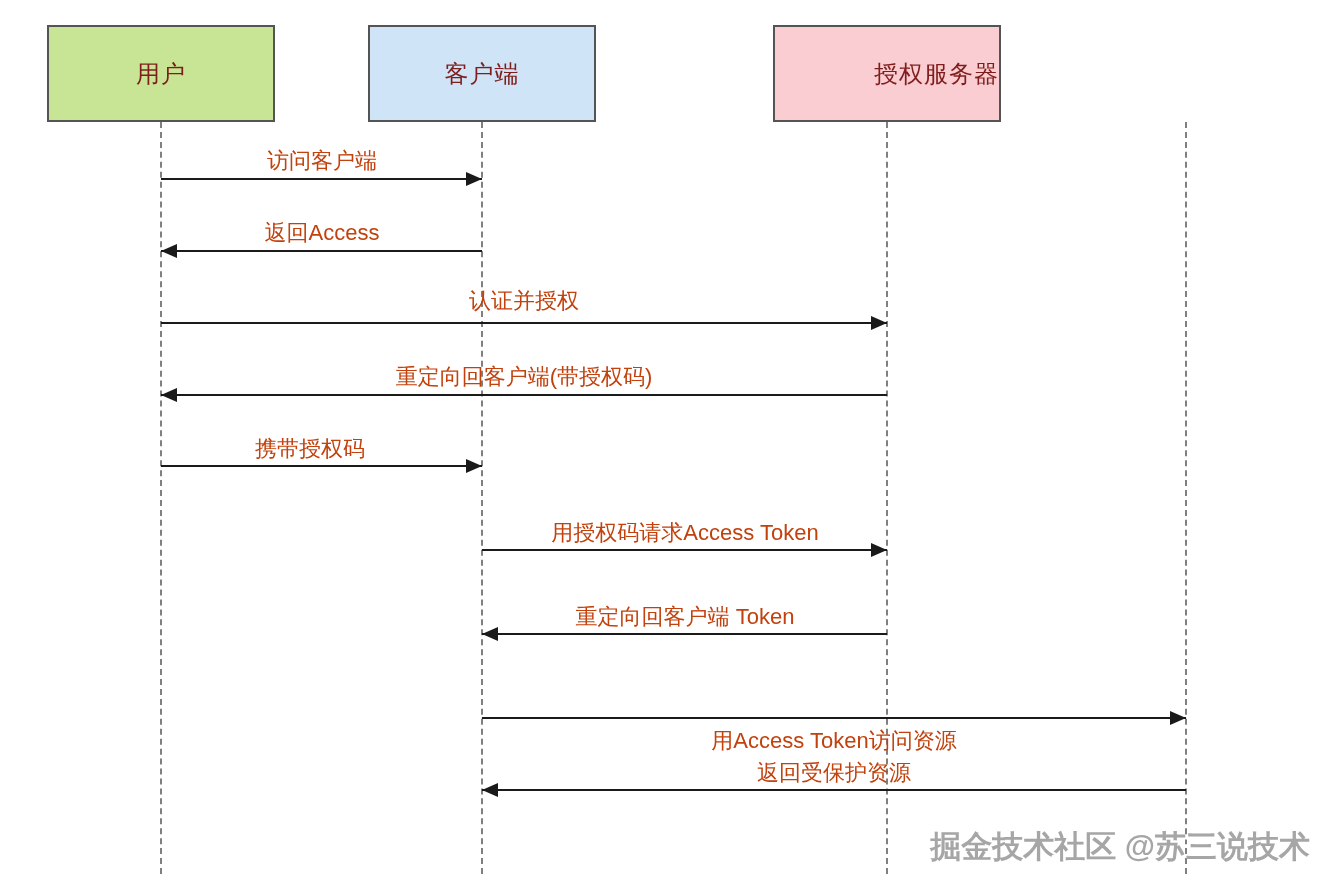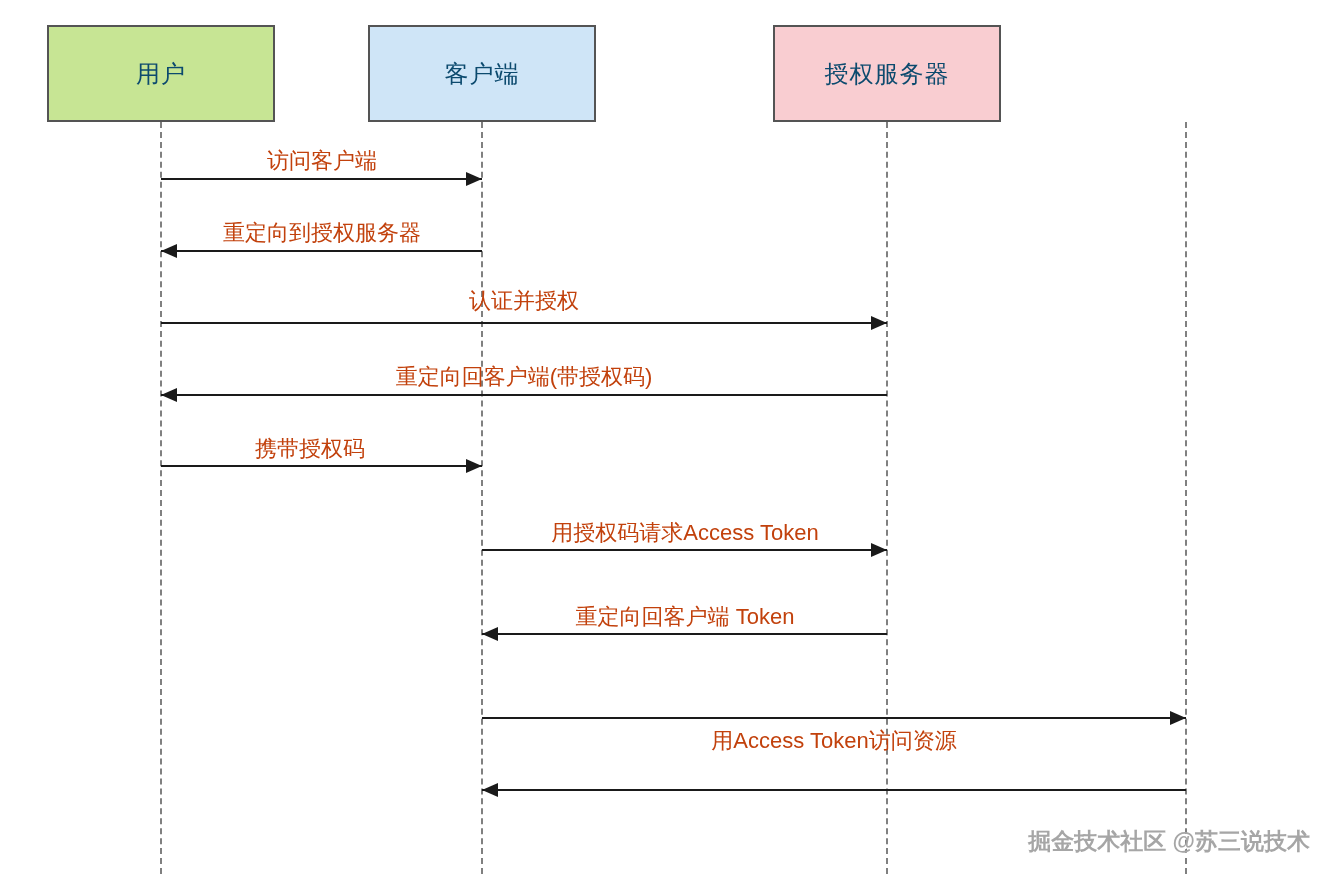--- a/index.html
+++ b/index.html
@@ -22,21 +22,21 @@
     height: 97px;
     border: 2px solid #545454;
     box-sizing: border-box;
     display: flex;
     align-items: center;
     justify-content: center;
   }
   .actor-label {
     font-size: 24px;
     font-weight: 500;
-    color: #0c4a6e;
+    color: #7f1d1d;
     letter-spacing: 1px;
   }
   .lifeline {
     position: absolute;
     top: 122px;
     height: 752px;
     width: 0;
     border-left: 2px dashed #808080;
   }
   .msg-line {
@@ -60,52 +60,52 @@
     text-align: center;
     font-size: 22px;
     font-weight: 500;
     color: #c2410c;
     white-space: nowrap;
   }
   .watermark {
     position: absolute;
     top: 826px;
     right: 26px;
-    font-size: 23px;
+    font-size: 31px;
     font-weight: 600;
     color: #a6a6a6;
     text-shadow: 2px 2px 0 #ffffff;
     white-space: nowrap;
   }
 </style>
 </head>
 <body>
 
 <div class="diagram">
 
   <div class="actor" style="left: 47px; background-color: rgb(199, 229, 148);">
     <span class="actor-label">用户</span>
   </div>
   <div class="actor" style="left: 368px; background-color: rgb(207, 229, 247);">
     <span class="actor-label">客户端</span>
   </div>
-  <div class="actor" style="left: 773px; background-color: rgb(249, 205, 209);">
+  <div class="actor" style="left: 773px; background-color: rgb(249, 205, 209); justify-content: flex-end;">
     <span class="actor-label">授权服务器</span>
   </div>
 
   <div class="lifeline" style="left:160px"></div>
   <div class="lifeline" style="left:481px"></div>
   <div class="lifeline" style="left:886px"></div>
   <div class="lifeline" style="left:1185px"></div>
 
   <div class="msg-label" style="left:62px;top:146px">访问客户端</div>
   <div class="msg-line" style="left:161px;top:178px;width:321px"></div>
   <div class="arrow-head right" style="left:466px;top:172px"></div>
 
-  <div class="msg-label" style="left:62px;top:218px">重定向到授权服务器</div>
+  <div class="msg-label" style="left:62px;top:218px">返回Access</div>
   <div class="msg-line" style="left:161px;top:250px;width:321px"></div>
   <div class="arrow-head left" style="left:161px;top:244px"></div>
 
   <div class="msg-label" style="left:264px;top:286px">认证并授权</div>
   <div class="msg-line" style="left:161px;top:322px;width:726px"></div>
   <div class="arrow-head right" style="left:871px;top:316px"></div>
 
   <div class="msg-label" style="left:264px;top:362px">重定向回客户端(带授权码)</div>
   <div class="msg-line" style="left:161px;top:394px;width:726px"></div>
   <div class="arrow-head left" style="left:161px;top:388px"></div>
@@ -119,18 +119,19 @@
   <div class="arrow-head right" style="left:871px;top:543px"></div>
 
   <div class="msg-label" style="left:425px;top:602px">重定向回客户端 Token</div>
   <div class="msg-line" style="left:482px;top:633px;width:405px"></div>
   <div class="arrow-head left" style="left:482px;top:627px"></div>
 
   <div class="msg-label" style="left:574px;top:726px">用Access Token访问资源</div>
   <div class="msg-line" style="left:482px;top:717px;width:704px"></div>
   <div class="arrow-head right" style="left:1170px;top:711px"></div>
 
+  <div class="msg-label" style="left:574px;top:758px">返回受保护资源</div>
   <div class="msg-line" style="left:482px;top:789px;width:704px"></div>
   <div class="arrow-head left" style="left:482px;top:783px"></div>
 
   <div class="watermark">掘金技术社区 @苏三说技术</div>
 
 </div>
 
 </body></html>

